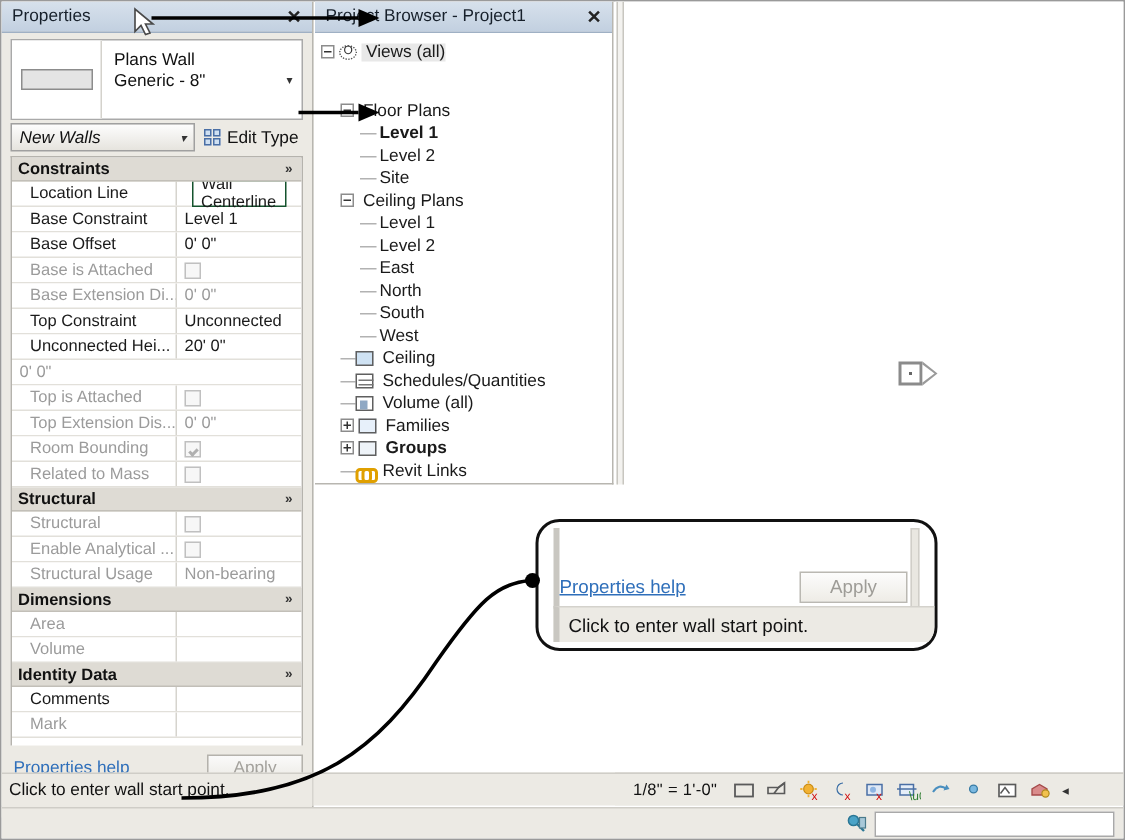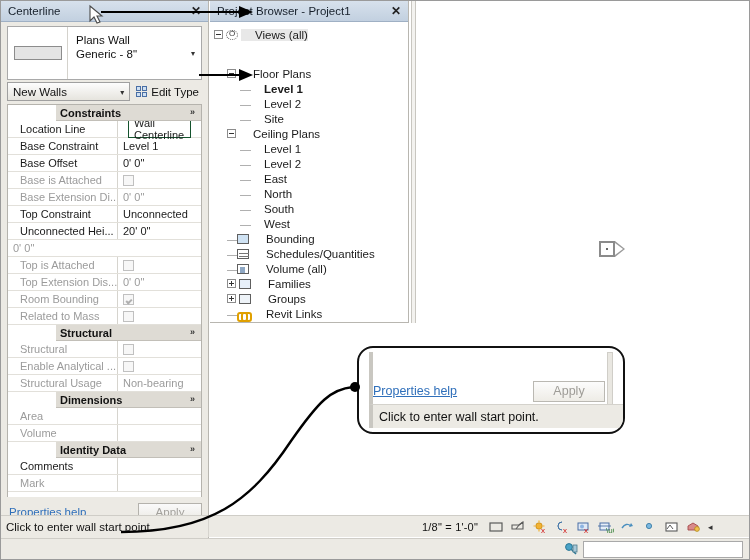--- a/index.html
+++ b/index.html
@@ -70,20 +70,21 @@
   .prop-row2 {
     display: flex; align-items: center;
     margin: 2px 6px 3px 6px; height: 19px;
   }
   .combo {
     flex: 1; height: 19px; background: linear-gradient(#fdfdfd,#e6e4de);
     border: 1px solid #a0a0a0;
     display: flex; align-items: center;
     padding-left: 5px; font-size: 11.5px; color: #111;
     position: relative;
+    font-style: italic;
   }
   .combo .caret {
     position: absolute; right: 5px; top: 50%; transform: translateY(-50%);
     font-size: 8px; color: #333;
   }
   .edit-type-btn {
     margin-left: 6px; height: 19px;
     display: flex; align-items: center; gap: 3px;
     font-size: 11.5px; color: #111; padding-right: 3px;
   }
@@ -101,21 +102,21 @@
     border: 1px solid #b5b3ad;
     border-bottom: none;
     height: 393px;
     overflow: hidden;
   }
   .grp-row {
     height: 16px; background: #dedbd4;
     border-bottom: 1px solid #c2bfb8;
     display: flex; align-items: center;
     font-weight: bold; font-size: 11px; color: #111;
-    padding-left: 4px; position: relative; margin-left: 48px;
+    padding-left: 4px; position: relative;
   }
   .grp-row .chev { position: absolute; right: 6px; font-size: 9px; color:#333; top:2px;}
   .p-row {
     height: 17px; display: flex; border-bottom: 1px solid #e2e0da;
     align-items: stretch; background: #fff;
   }
   .p-name {
     width: 110px; border-right: 1px solid #d6d4ce;
     display: flex; align-items: center; padding-left: 12px;
     font-size: 11px; color: #1a1a1a;
@@ -171,21 +172,21 @@
   }
   .pb-tree { padding: 5px 0 0 4px; font-size: 11.5px; color: #1a1a1a; }
   .tnode { display: flex; align-items: center; height: 15px; white-space: nowrap; }
   .tbox {
     width: 9px; height: 9px; border: 1px solid #8c8c8c; background: #fff;
     position: relative; flex: none; margin-right: 3px;
   }
   .tbox::before{content:"";position:absolute;left:1px;top:3px;width:5px;height:1px;background:#333;}
   .tbox.plus::after{content:"";position:absolute;left:3px;top:1px;width:1px;height:5px;background:#333;}
   .tdash { width: 10px; flex:none; color:#999; font-size:11px; }
-  .tlabel { padding-left: 14px; }
+  .tlabel { padding-left: 3px; }
   .tlabel.bold { font-weight: bold; }
   .tlabel.sel { background: #e8e8e8; }
   .ticon { width: 13px; height: 11px; margin-right: 3px; flex:none; display:inline-block; position:relative;}
   .ic-views{border:1px dotted #555;border-radius:50%;width:12px;height:10px;}
   .ic-views::after{content:"O";position:absolute;left:2px;top:-2px;font-size:8px;color:#333;}
   .ic-legend{border:1px solid #5f5f5f;background:#cfe2f3;width:12px;height:10px;}
   .ic-sched{border:1px solid #5f5f5f;background:#fff;width:12px;height:10px;}
   .ic-sched::after{content:"";position:absolute;left:1px;top:3px;width:10px;height:1px;
     box-shadow:0 3px 0 #777;background:#777;}
   .ic-sheet{border:1px solid #5f5f5f;background:#fff;width:12px;height:10px;}
@@ -289,21 +290,21 @@
   
   #annot { position:absolute; left:0; top:0; width:750px; height:560px; pointer-events:none; }
 </style>
 </head>
 <body>
 
 <div id="app">
 
   <div id="properties-palette">
     <div class="palette-title">
-      <span>Centerline</span>
+      <span>Properties</span>
       <span class="palette-close">✕</span>
     </div>
 
     <div class="prop-typeselector">
       <div class="ts-preview">
         <div class="ts-wallglyph"></div>
       </div>
       <div class="ts-text">
         <div>Plans Wall</div>
         <div>Generic - 8"</div>
@@ -490,38 +491,38 @@
           <span class="tdash">—</span>
           <span class="tlabel">South</span>
         </div>
         <div class="tnode" style="padding-left: 26px;">
           <span class="tdash">—</span>
           <span class="tlabel">West</span>
         </div>
         <div class="tnode" style="padding-left: 13px;">
           <span class="tdash">—</span>
           <span class="ticon ic-legend"></span>
-          <span class="tlabel">Bounding</span>
+          <span class="tlabel">Ceiling</span>
         </div>
         <div class="tnode" style="padding-left: 13px;">
           <span class="tdash">—</span>
           <span class="ticon ic-sched"></span>
           <span class="tlabel">Schedules/Quantities</span>
         </div>
         <div class="tnode" style="padding-left: 13px;">
           <span class="tdash">—</span>
           <span class="ticon ic-sheet"></span>
           <span class="tlabel">Volume (all)</span>
         </div>
         <div class="tnode" style="padding-left: 13px;">
           <span class="tbox plus"></span>
           <span class="ticon ic-fam"></span>
           <span class="tlabel">Families</span>
         </div>
-        <div class="tnode" style="padding-left: 13px;">
+        <div class="tnode" style="padding-left: 13px; font-weight: bold;">
           <span class="tbox plus"></span>
           <span class="ticon ic-grp"></span>
           <span class="tlabel">Groups</span>
         </div>
         <div class="tnode" style="padding-left: 13px;">
           <span class="tdash">—</span>
           <span class="ticon ic-link"></span>
           <span class="tlabel">Revit Links</span>
         </div>
       </div>

